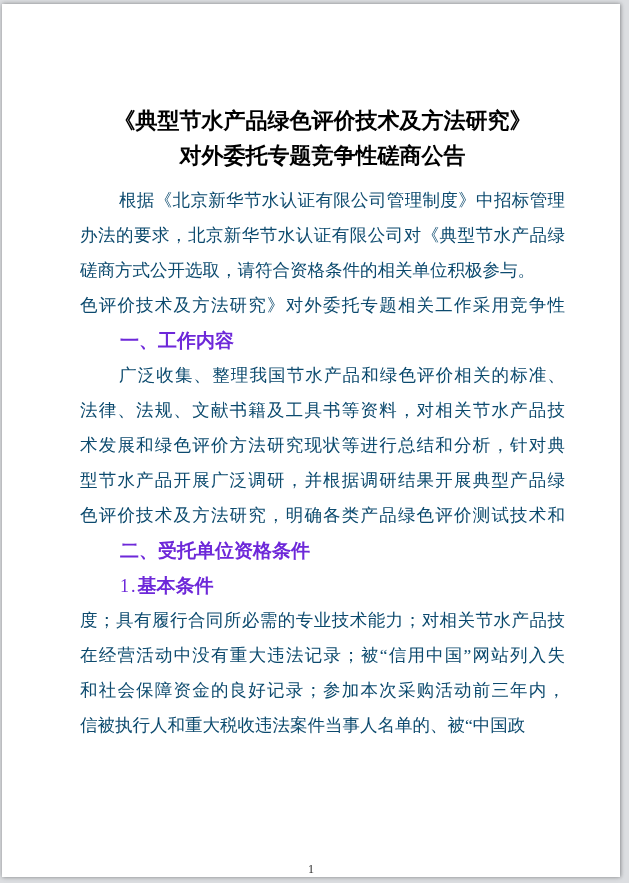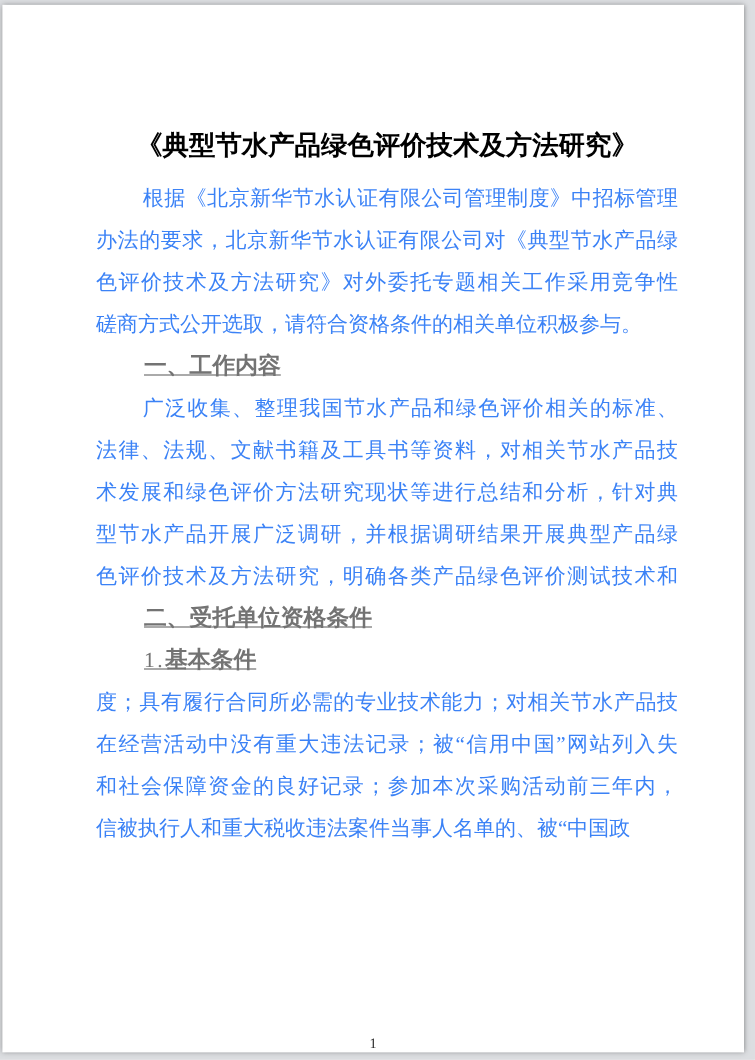--- a/index.html
+++ b/index.html
@@ -36,36 +36,35 @@
     margin-bottom: 10px;
   }
   .line {
     font-size: 17.5px;
     line-height: 35px;
     height: 35px;
     overflow: hidden;
     white-space: nowrap;
     text-align: justify;
     text-align-last: justify;
-    color: #3b82f6;
+    color: #0c4a6e;
   }
   .line.last {
     text-align-last: left;
   }
   .line.indent {
     padding-left: 39px;
   }
   .heading {
     font-size: 19px;
     font-weight: bold;
     line-height: 35px;
     height: 35px;
     padding-left: 40px;
-    color: #737373;
-    text-decoration: underline;
+    color: #6d28d9;
   }
   .heading .num {
     font-weight: normal;
     font-size: 18px;
     letter-spacing: 2px;
   }
   .page-number {
     position: absolute;
     left: 0; right: 0;
     bottom: 1px;
@@ -77,27 +76,28 @@
 </style>
 </head>
 <body>
 
 <div class="viewer">
   <div class="doc-page">
     <div class="content">
 
       <div class="doc-title">
         <div>《典型节水产品绿色评价技术及方法研究》</div>
+        <div>对外委托专题竞争性磋商公告</div>
       </div>
 
       <div>
         <div class="line indent">根据《北京新华节水认证有限公司管理制度》中招标管理</div>
         <div class="line">办法的要求，北京新华节水认证有限公司对《典型节水产品绿</div>
+        <div class="line last">磋商方式公开选取，请符合资格条件的相关单位积极参与。</div>
         <div class="line">色评价技术及方法研究》对外委托专题相关工作采用竞争性</div>
-        <div class="line last">磋商方式公开选取，请符合资格条件的相关单位积极参与。</div>
       </div>
 
       <div class="heading">一、工作内容</div>
 
       <div>
         <div class="line indent">广泛收集、整理我国节水产品和绿色评价相关的标准、</div>
         <div class="line">法律、法规、文献书籍及工具书等资料，对相关节水产品技</div>
         <div class="line">术发展和绿色评价方法研究现状等进行总结和分析，针对典</div>
         <div class="line">型节水产品开展广泛调研，并根据调研结果开展典型产品绿</div>
         <div class="line">色评价技术及方法研究，明确各类产品绿色评价测试技术和</div>

